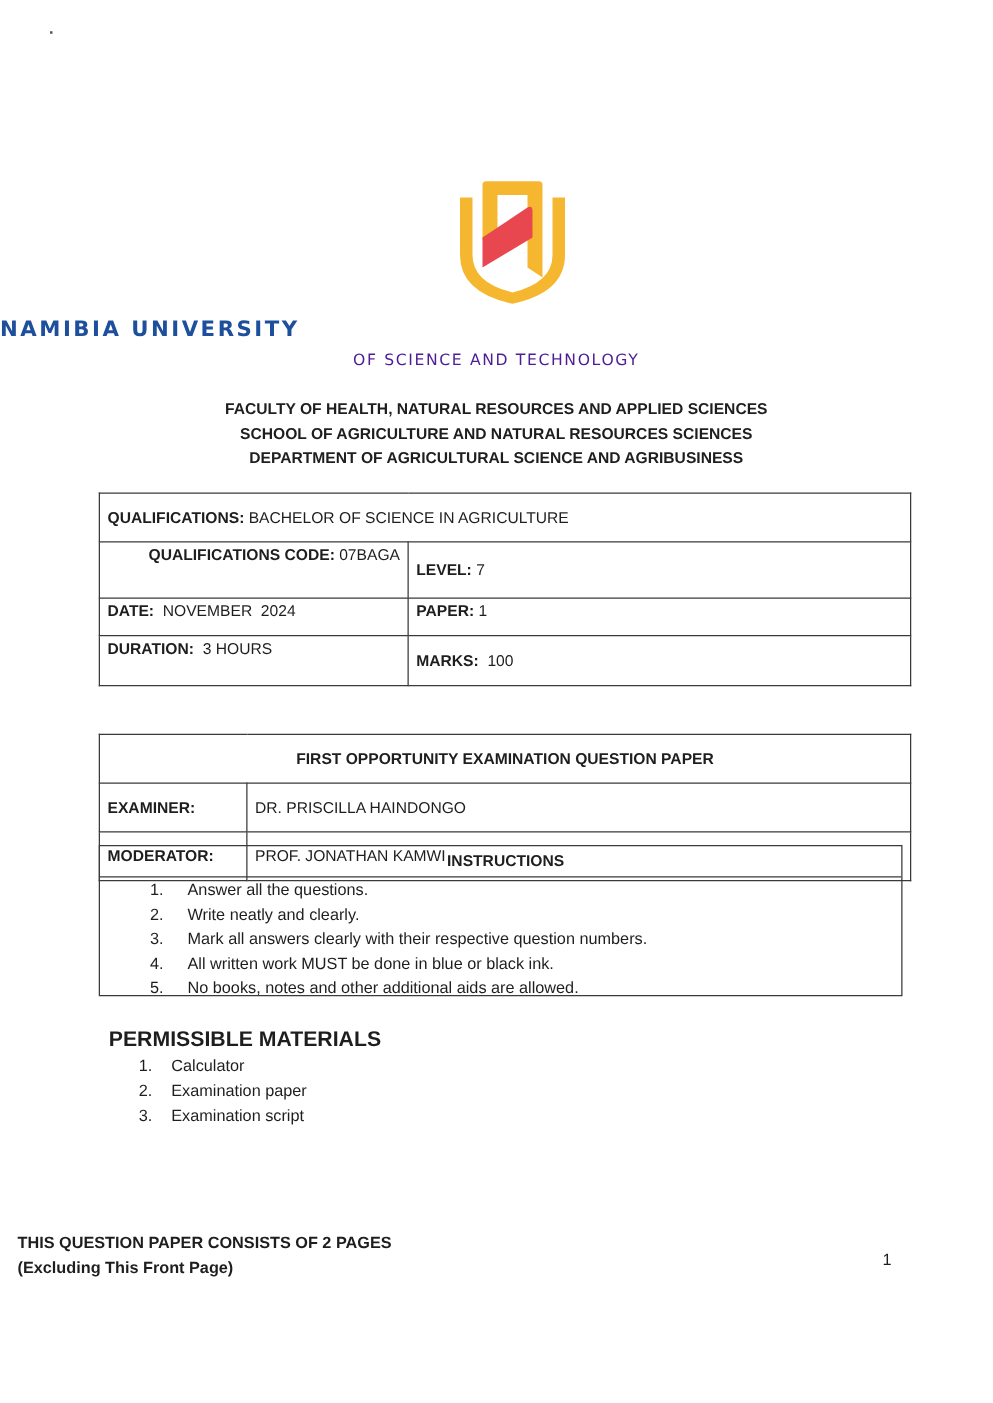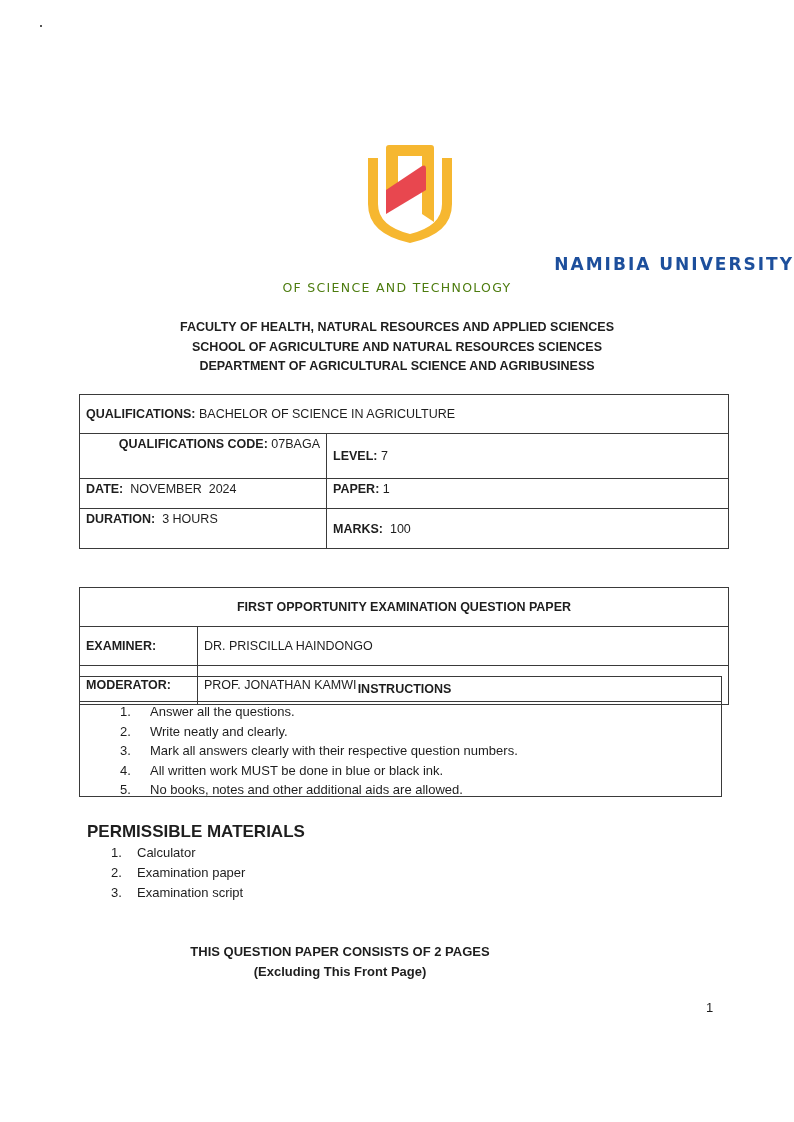--- a/index.html
+++ b/index.html
@@ -3,28 +3,28 @@
 <meta charset="utf-8">
 <style>
   html, body { margin: 0; padding: 0; }
   body {
     width: 794px; height: 1122px; background: #ffffff; position: relative;
     font-family: "Liberation Sans", sans-serif; color: #1e1e1e; overflow: hidden;
   }
   .abs { position: absolute; }
   .logo { left: 364px; top: 142px; width: 92px; height: 102px; }
   .uni-name {
-    left: 0; width: 794px; top: 254px; text-align: right;
+    left: 0; width: 794px; top: 254px; text-align: left;
     font-family: "DejaVu Sans", sans-serif; font-size: 17px; font-weight: bold;
     letter-spacing: 2px; color: #1d4f9c;
   }
   .uni-sub {
     left: 0; width: 794px; top: 280px; text-align: center;
     font-family: "DejaVu Sans", sans-serif; font-size: 12.5px;
-    letter-spacing: 1.3px; color: #4d7c0f;
+    letter-spacing: 1.3px; color: #4c1d95;
   }
   .hdr-lines {
     left: 0; width: 794px; top: 318px; text-align: center;
     font-size: 12.5px; font-weight: bold; line-height: 19.5px; color: #1e1e1e;
   }
   table { border-collapse: collapse; position: absolute; font-size: 12.5px; }
   td { border: 1px solid #3a3a3a; padding: 12px 6px; vertical-align: middle; }
   .t1 { left: 79px; top: 394px; width: 650px; }
   .t1 td.c1 { width: 234px; }
   .lbl { font-weight: bold; }
@@ -40,21 +40,21 @@
     font-size: 12.5px; line-height: 24px; padding-left: 8px; text-align: center;
   }
   .instr-list { margin: 0; padding: 0; list-style: none; }
   .instr-list li { font-size: 13px; height: 19.5px; line-height: 19.5px; position: relative; padding-left: 70px; }
   .instr-list li .num { position: absolute; left: 40px; }
   .perm-title { left: 87px; top: 822px; font-size: 17px; font-weight: bold; }
   .perm-list { left: 87px; top: 843px; margin: 0; padding: 0; list-style: none; }
   .perm-list li { font-size: 13px; height: 20px; line-height: 20px; position: relative; padding-left: 50px; }
   .perm-list li .num { position: absolute; left: 24px; }
   .consists {
-    left: 0; width: 666px; top: 942px; text-align: center;
+    left: 0; width: 666px; top: 984px; 
     font-size: 13px; font-weight: bold; line-height: 20px;
   }
   .consists .l1 { margin-left: 14px; }
   .consists .l2 { margin-left: 14px; }
   .page-num { left: 706px; top: 1000px; font-size: 13px; }
   .speck { width: 2px; height: 2px; background: #555; }
 </style>
 </head>
 <body>
 

